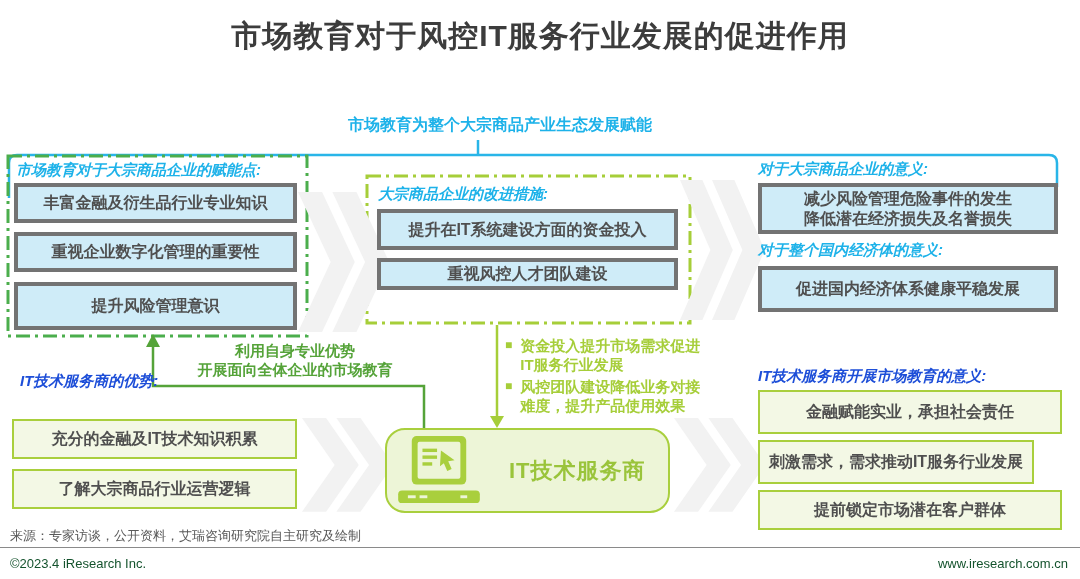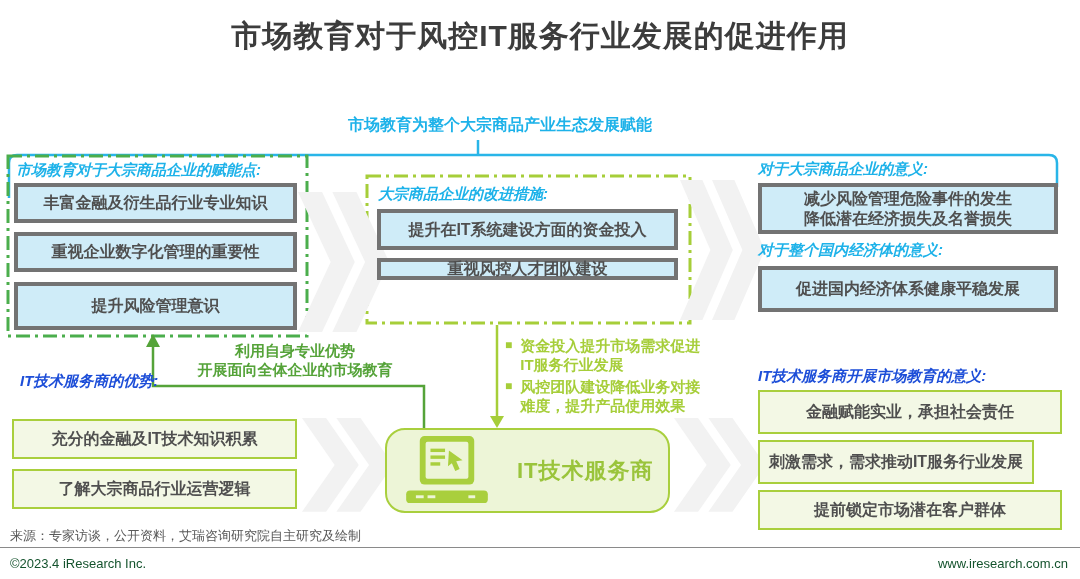--- a/index.html
+++ b/index.html
@@ -14,21 +14,21 @@
   .bluebox{background:#cfecf8;border:4px solid #737373;color:#4f4f4f;font-weight:bold;font-size:16px;
            display:flex;align-items:center;justify-content:center;text-align:center;box-sizing:border-box;line-height:20px;}
   .limebox{background:#f3f8e5;border:2px solid #a9cf3d;color:#4f4f4f;font-weight:bold;font-size:16px;
            display:flex;align-items:center;justify-content:center;text-align:center;box-sizing:border-box;line-height:20px;}
   .green-note{color:#55a339;font-weight:bold;font-size:15px;line-height:19px;text-align:center;}
   .bullets{display:flex;flex-direction:column;gap:3px;}
   .bullet-item{display:flex;gap:8px;align-items:flex-start;}
   .bullet-sq{color:#a6ce39;font-size:12px;line-height:19px;}
   .bullet-tx{color:#a6ce39;font-weight:bold;font-size:15px;line-height:19px;width:186px;}
   #provider-box{left:385px;top:428px;width:285px;height:85px;background:#edf5d7;border:2.5px solid #a9cf3d;
-                border-radius:20px;box-sizing:border-box;display:flex;align-items:center;gap:28px;padding-left:18px;}
+                border-radius:20px;box-sizing:border-box;display:flex;align-items:center;gap:28px;padding-left:10px;}
   #provider-label{color:#9ac43b;font-weight:bold;font-size:22px;letter-spacing:1px;}
   #source-line{left:10px;top:527px;font-size:13px;color:#595959;}
   #footer-rule{left:0;top:547px;width:1080px;height:0;border-top:1px solid #8a8a8a;}
   .footer-tx{top:556px;font-size:13px;color:#14532d;}
 </style>
 </head>
 <body>
 
 <div id="stage">
 
@@ -70,21 +70,21 @@
 
   <div class="abs cyan-note" style="left:330px;top:115px;width:340px;">市场教育为整个大宗商品产业生态发展赋能</div>
 
   <div class="abs sec-head" style="left:16px;top:161px;">市场教育对于大宗商品企业的赋能点:</div>
   <div class="abs bluebox" style="left:14px;top:183px;width:283px;height:40px;">丰富金融及衍生品行业专业知识</div>
   <div class="abs bluebox" style="left:14px;top:232px;width:283px;height:40px;">重视企业数字化管理的重要性</div>
   <div class="abs bluebox" style="left:14px;top:282px;width:283px;height:48px;">提升风险管理意识</div>
 
   <div class="abs sec-head" style="left:378px;top:185px;">大宗商品企业的改进措施:</div>
   <div class="abs bluebox" style="left:377px;top:209px;width:301px;height:41px;">提升在IT系统建设方面的资金投入</div>
-  <div class="abs bluebox" style="left:377px;top:258px;width:301px;height:22px;">重视风控人才团队建设</div>
+  <div class="abs bluebox" style="left:377px;top:258px;width:301px;height:32px;">重视风控人才团队建设</div>
 
   <div class="abs sec-head" style="left:758px;top:160px;">对于大宗商品企业的意义:</div>
   <div class="abs bluebox" style="left:758px;top:183px;width:300px;height:51px;flex-direction:column;">
     <div>减少风险管理危险事件的发生</div>
     <div>降低潜在经济损失及名誉损失</div>
   </div>
   <div class="abs sec-head" style="left:758px;top:241px;">对于整个国内经济体的意义:</div>
   <div class="abs bluebox" style="left:758px;top:266px;width:300px;height:46px;">促进国内经济体系健康平稳发展</div>
 
   <div class="abs green-note" style="left:170px;top:341px;width:250px;">

